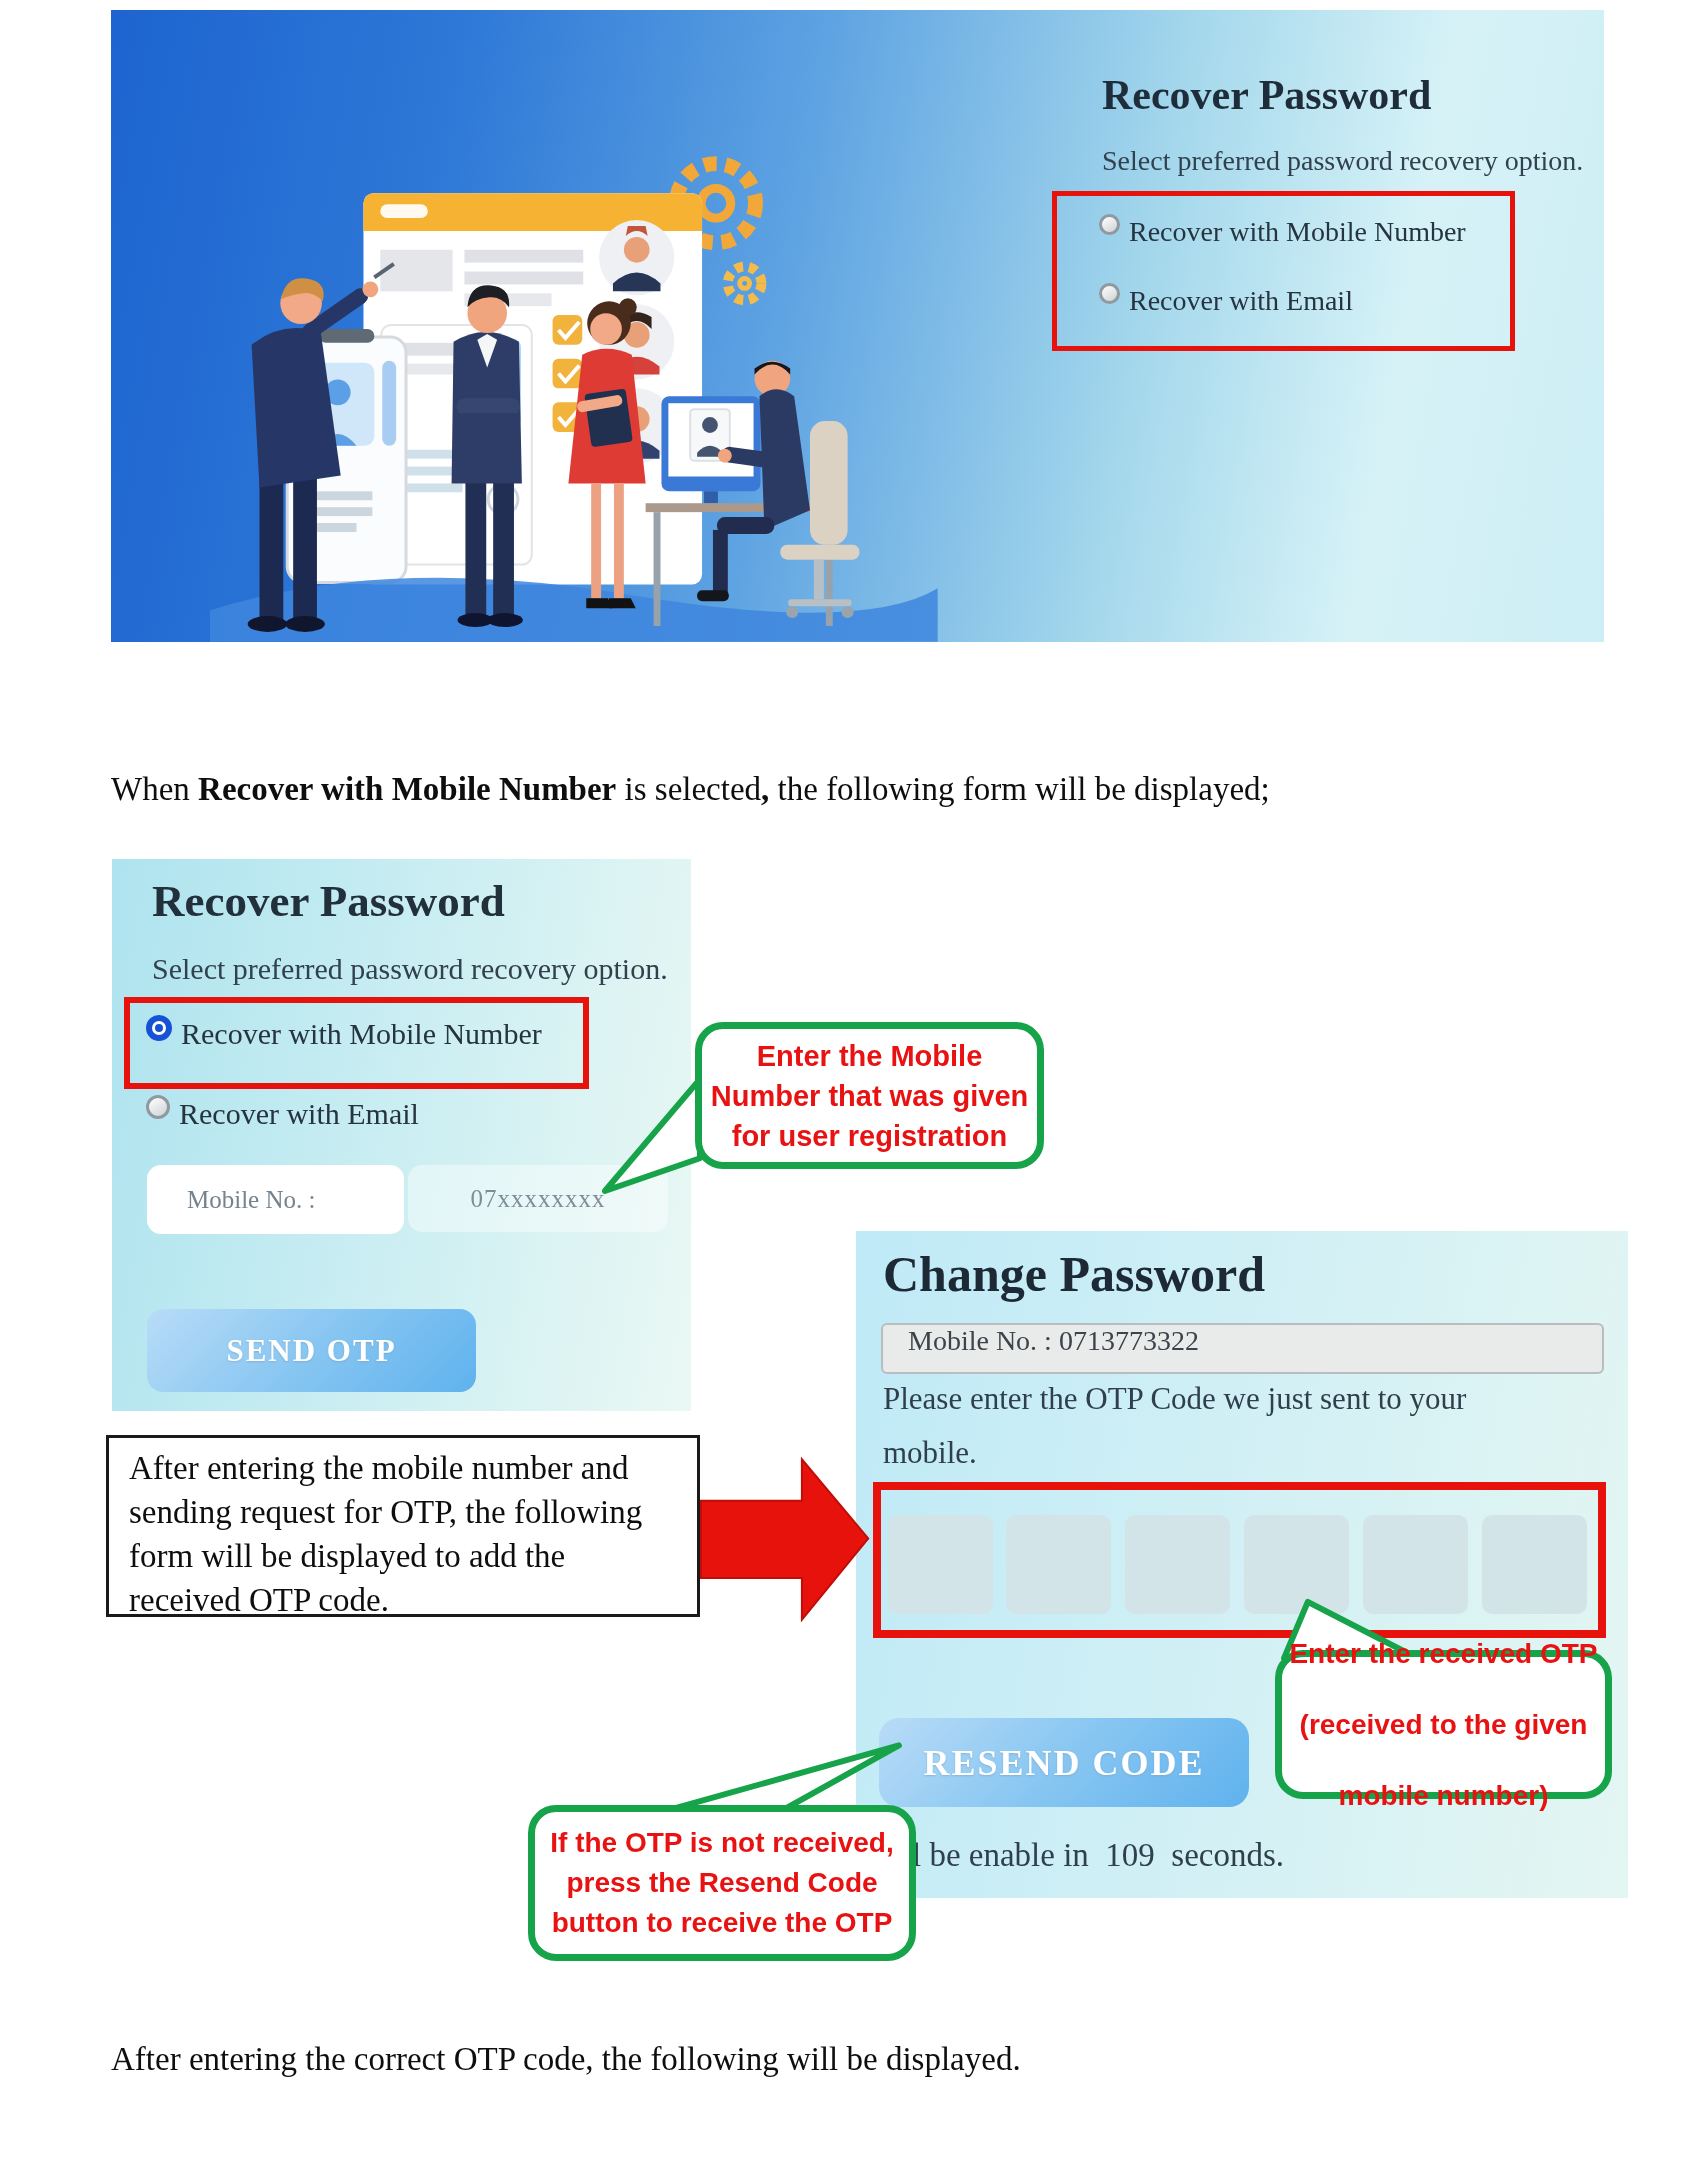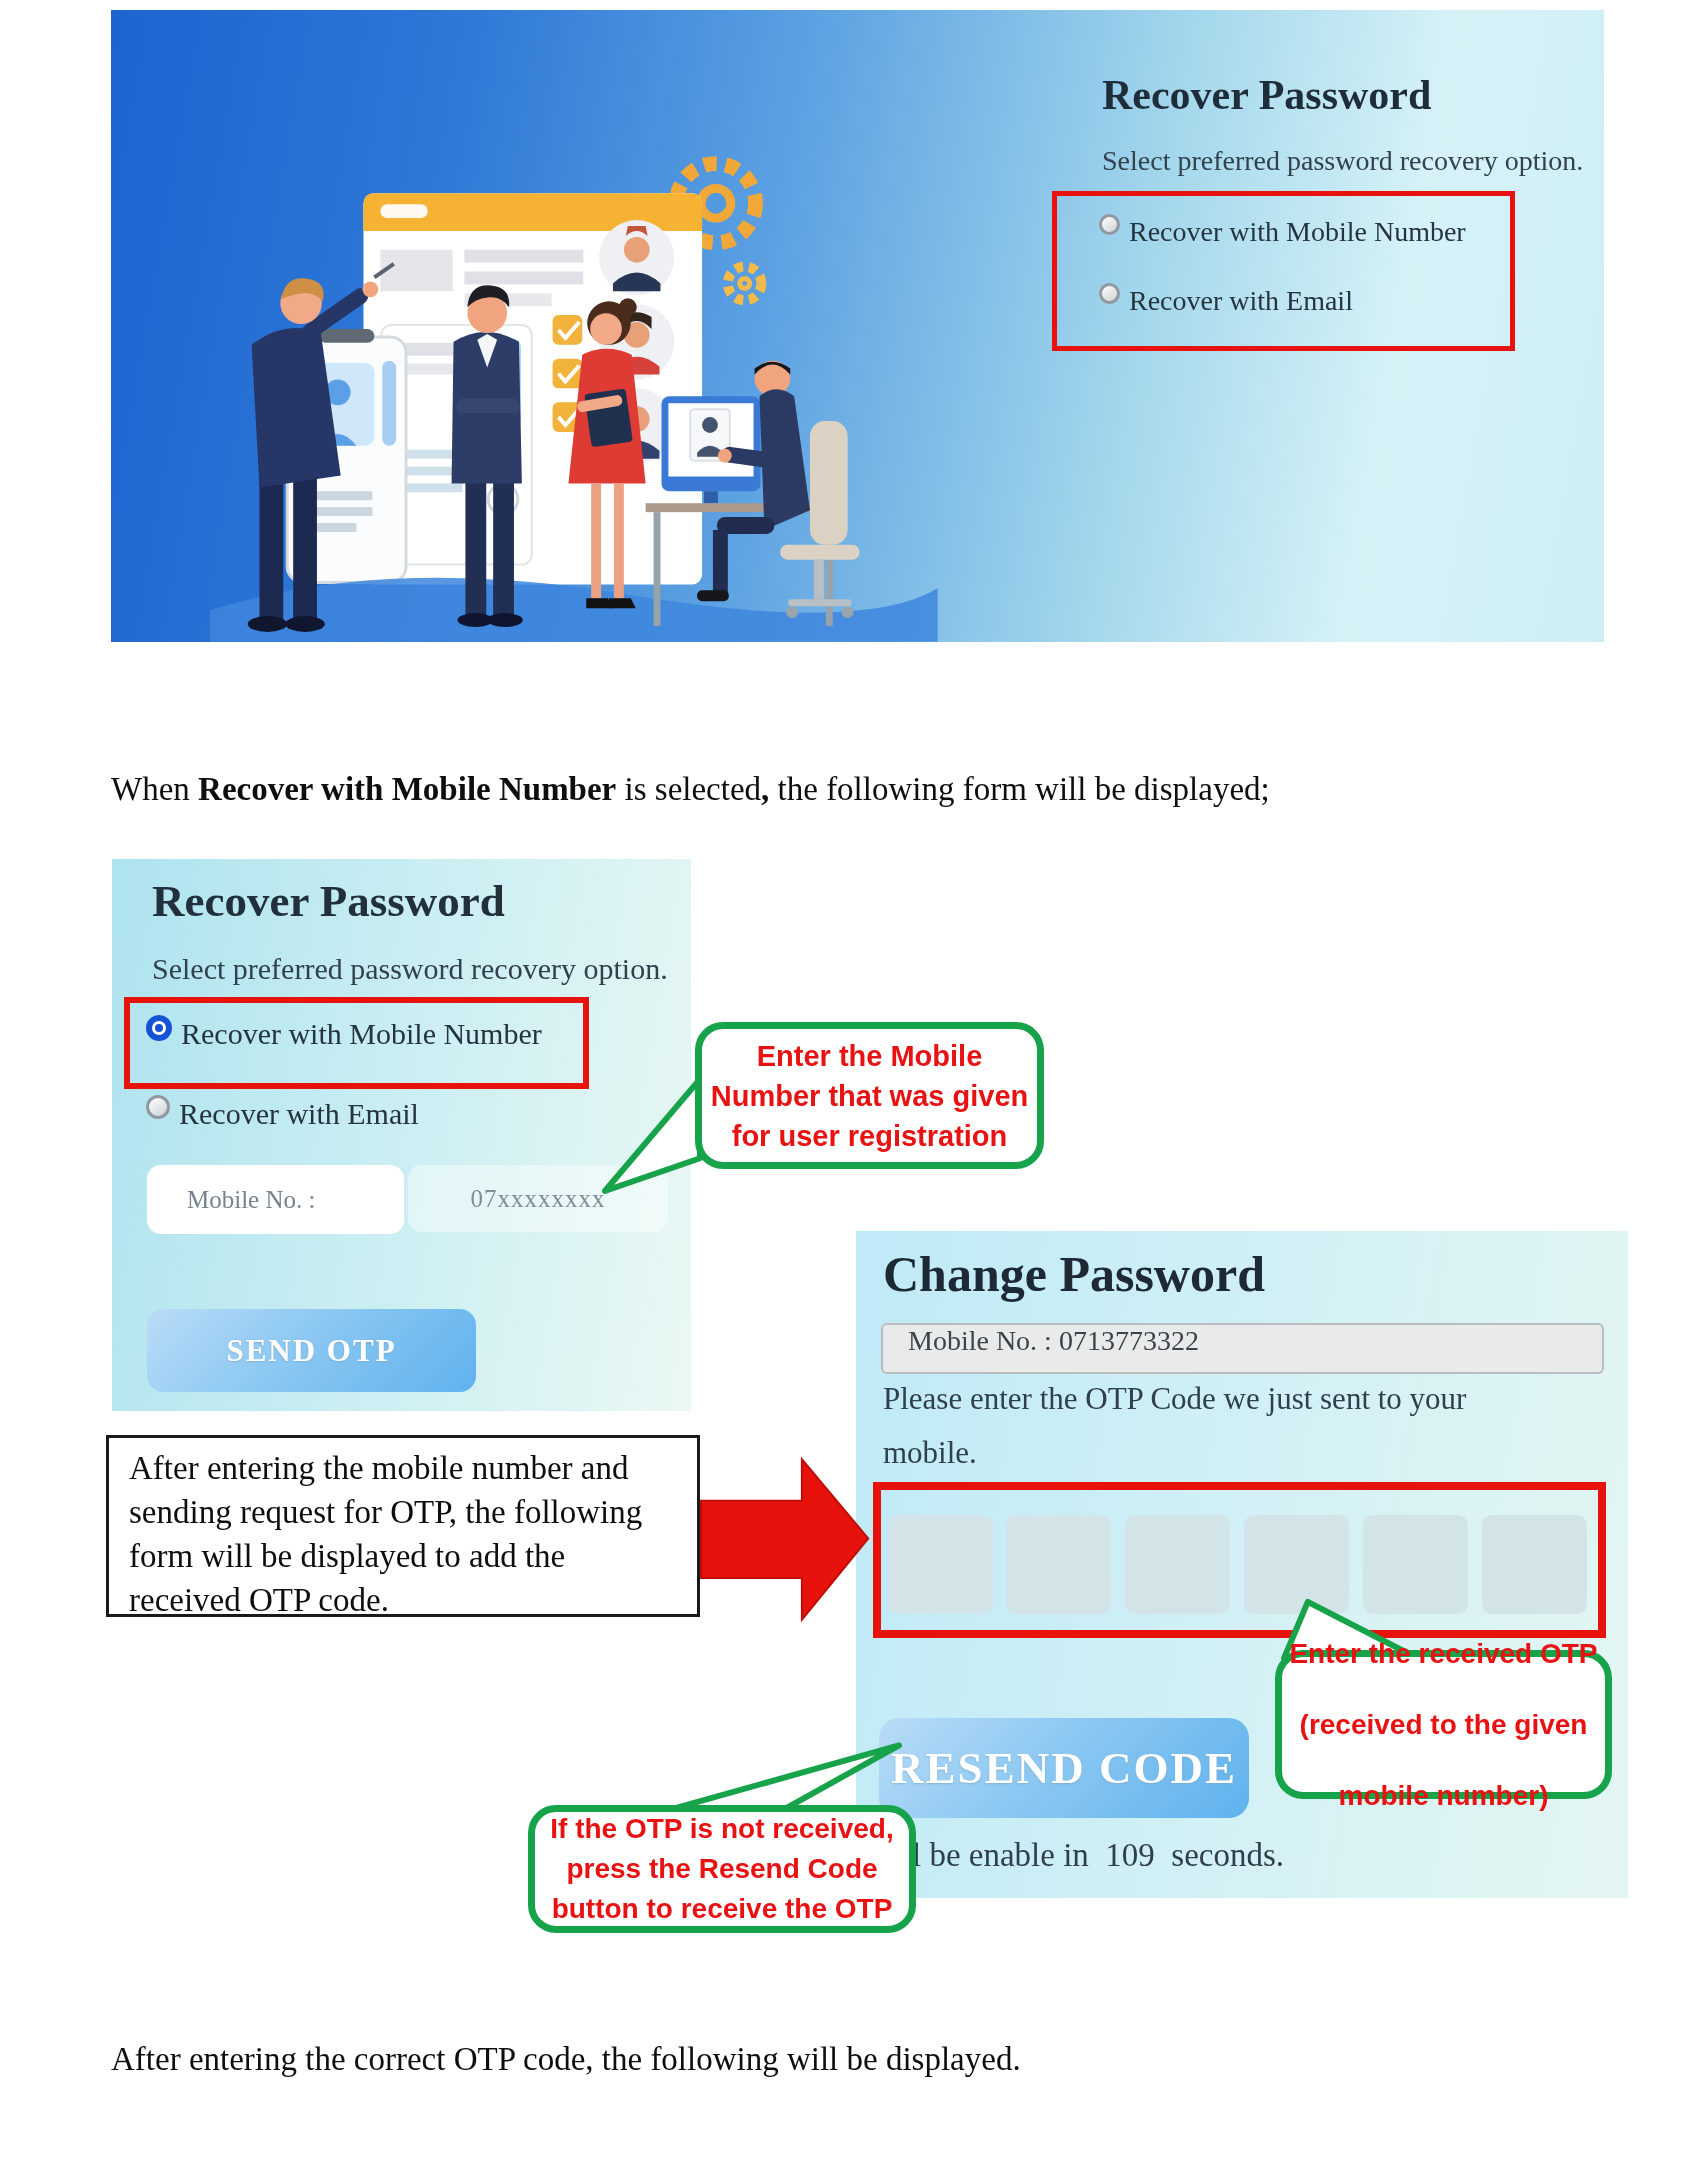--- a/index.html
+++ b/index.html
@@ -56,33 +56,33 @@
   
   #shot-change{left:856px;top:1231px;width:772px;height:667px;
     background:linear-gradient(100deg,#bfeaf7 0%,#d2f0f5 50%,#e4f6f2 100%);}
   #shot-change .f-title{left:27px;top:14px;font-size:50px;font-weight:bold;color:#1d2a36;white-space:nowrap;}
   #mobile-readonly{left:25px;top:92px;width:723px;height:51px;background:#e9eaea;border:2px solid #b9bdbf;
     border-radius:6px;box-sizing:border-box;display:flex;align-items:flex-start;padding-left:25px;}
   #mobile-readonly span{font-size:28px;color:#3c434a;}
   .instr{left:27px;font-size:31px;color:#2f3f4c;white-space:nowrap;}
   #otp-redbox{left:17px;top:251px;width:733px;height:156px;border:8px solid #e8120c;box-sizing:border-box;}
   .otp-slot{position:absolute;top:284px;width:105px;height:99px;background:#d3e4e9;border-radius:10px;}
-  #resend-btn{left:23px;top:487px;width:370px;height:100px;font-size:45px;letter-spacing:2px;border-radius:20px;
+  #resend-btn{left:23px;top:487px;width:370px;height:89px;font-size:36px;letter-spacing:2px;border-radius:20px;
     text-shadow:0 1px 2px rgba(120,160,190,.6);}
   #timer-text{left:56px;top:606px;font-size:33px;color:#2f3f4c;white-space:pre;}
 
   
   .callout{position:absolute;background:#ffffff;border:7px solid #17a34a;border-radius:28px;z-index:30;
     box-sizing:border-box;display:flex;flex-direction:column;justify-content:center;align-items:center;}
   .callout div{font-family:"Liberation Sans",sans-serif;font-weight:bold;color:#e81212;
     font-size:29px;line-height:40px;white-space:nowrap;text-align:center;}
   #callout-mobile{left:695px;top:1022px;width:349px;height:147px;}
   #callout-otp{left:1275px;top:1650px;width:337px;height:149px;gap:32px;}
   #callout-otp div{font-size:28px;line-height:39px;}
-  #callout-resend{left:528px;top:1805px;width:388px;height:128px;}
+  #callout-resend{left:528px;top:1805px;width:388px;height:156px;}
   #callout-resend div{font-size:28px;line-height:40px;}
 
   #overlay-svg{position:absolute;left:0;top:0;width:1683px;height:2178px;z-index:20;pointer-events:none;}
   #illu{position:absolute;left:0;top:0;width:100%;height:100%;}
 </style>
 </head>
 <body>
 
 <div id="page">
 

